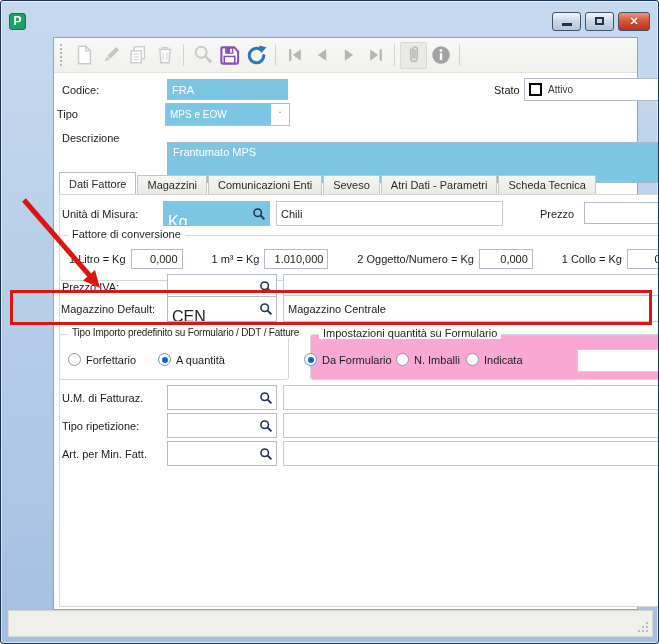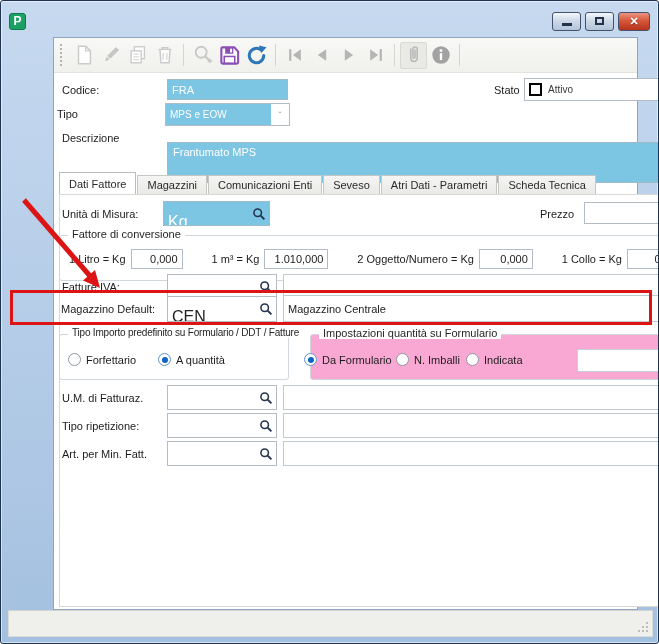--- a/index.html
+++ b/index.html
@@ -242,20 +242,21 @@
     <div class="tabpanel"></div>
 
     <div class="lbl" style="left:8px; top:170px; z-index:3;">Unità di Misura:</div>
     <div class="lk" style="left:109px; top:163px; width:107px; height:25px; z-index:3;">
       <input class="cyan" readonly="" value="Kg" style="">
       <svg width="14" height="14" viewBox="0 0 16 16">
           <circle cx="6.5" cy="6.5" r="4.3" fill="none" stroke="#24344e" stroke-width="1.8"></circle>
           <path d="M10 10l4.2 4.2" stroke="#24344e" stroke-width="2.1"></path>
         </svg>
     </div>
+    <input class="f" style="left: 222px; top: 163px; width: 227px; height: 25px; z-index: 3; border-color: rgb(194, 201, 208);" readonly="" value="Chili">
     <div class="lbl" style="left:486px; top:170px; z-index:3;">Prezzo</div>
     <input class="f num" style="left: 530px; top: 164px; width: 112px; height: 22px; z-index: 3;" readonly="" value="0,000">
 
     <div class="group" style="left:5px; top:197px; width:638px; height:46px; z-index:3; background:#fff;">
       <div class="gtitle">Fattore di conversione</div>
       <div class="fat-row">
         <div class="fat-item">
           <span>1 Litro = Kg</span>
           <input class="f num" style="width: 52px;" readonly="" value="0,000">
         </div>
@@ -267,21 +268,21 @@
           <span>2 Oggetto/Numero = Kg</span>
           <input class="f num" style="width: 54px;" readonly="" value="0,000">
         </div>
         <div class="fat-item">
           <span>1 Collo = Kg</span>
           <input class="f num" style="width: 60px;" readonly="" value="0,000">
         </div>
       </div>
     </div>
 
-    <div class="lbl" style="left:8px; top:243px; z-index:3;">Fatture IVA:</div>
+    <div class="lbl" style="left:8px; top:243px; z-index:3;">Prezzo IVA:</div>
     <div class="lk" style="left:113px; top:236px; width:110px; height:25px; z-index:3;">
       <input readonly="" value="" style="">
       <svg width="14" height="14" viewBox="0 0 16 16">
           <circle cx="6.5" cy="6.5" r="4.3" fill="none" stroke="#24344e" stroke-width="1.8"></circle>
           <path d="M10 10l4.2 4.2" stroke="#24344e" stroke-width="2.1"></path>
         </svg>
     </div>
     <input class="f" style="left: 229px; top: 236px; width: 413px; height: 25px; z-index: 3; border-color: rgb(194, 201, 208);" readonly="" value="">
 
     <div class="lbl" style="left:7px; top:265px; z-index:3;">Magazzino Default:</div>

